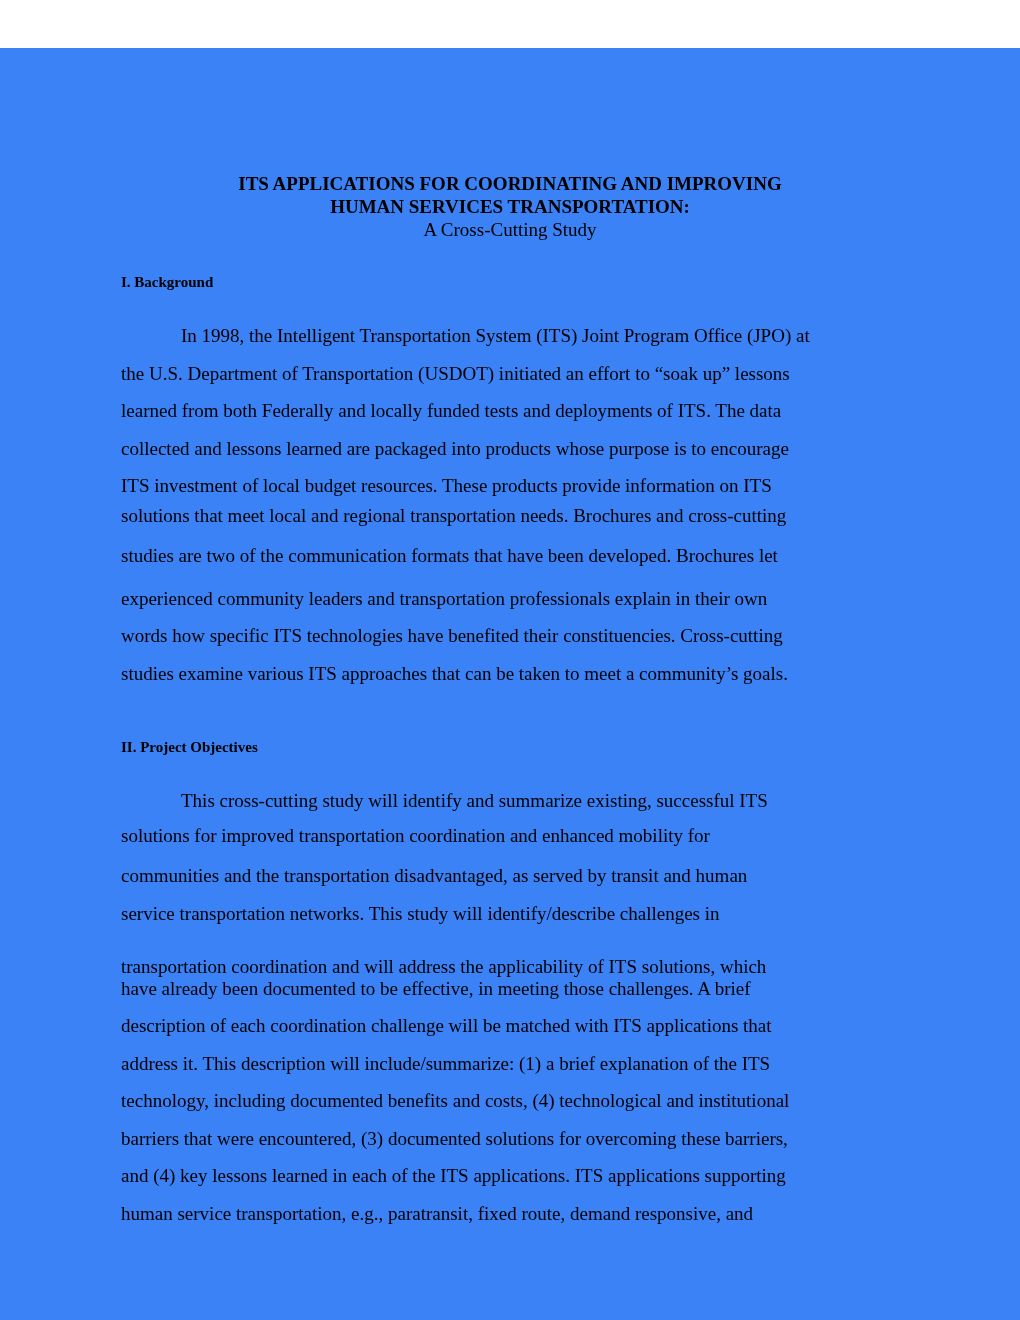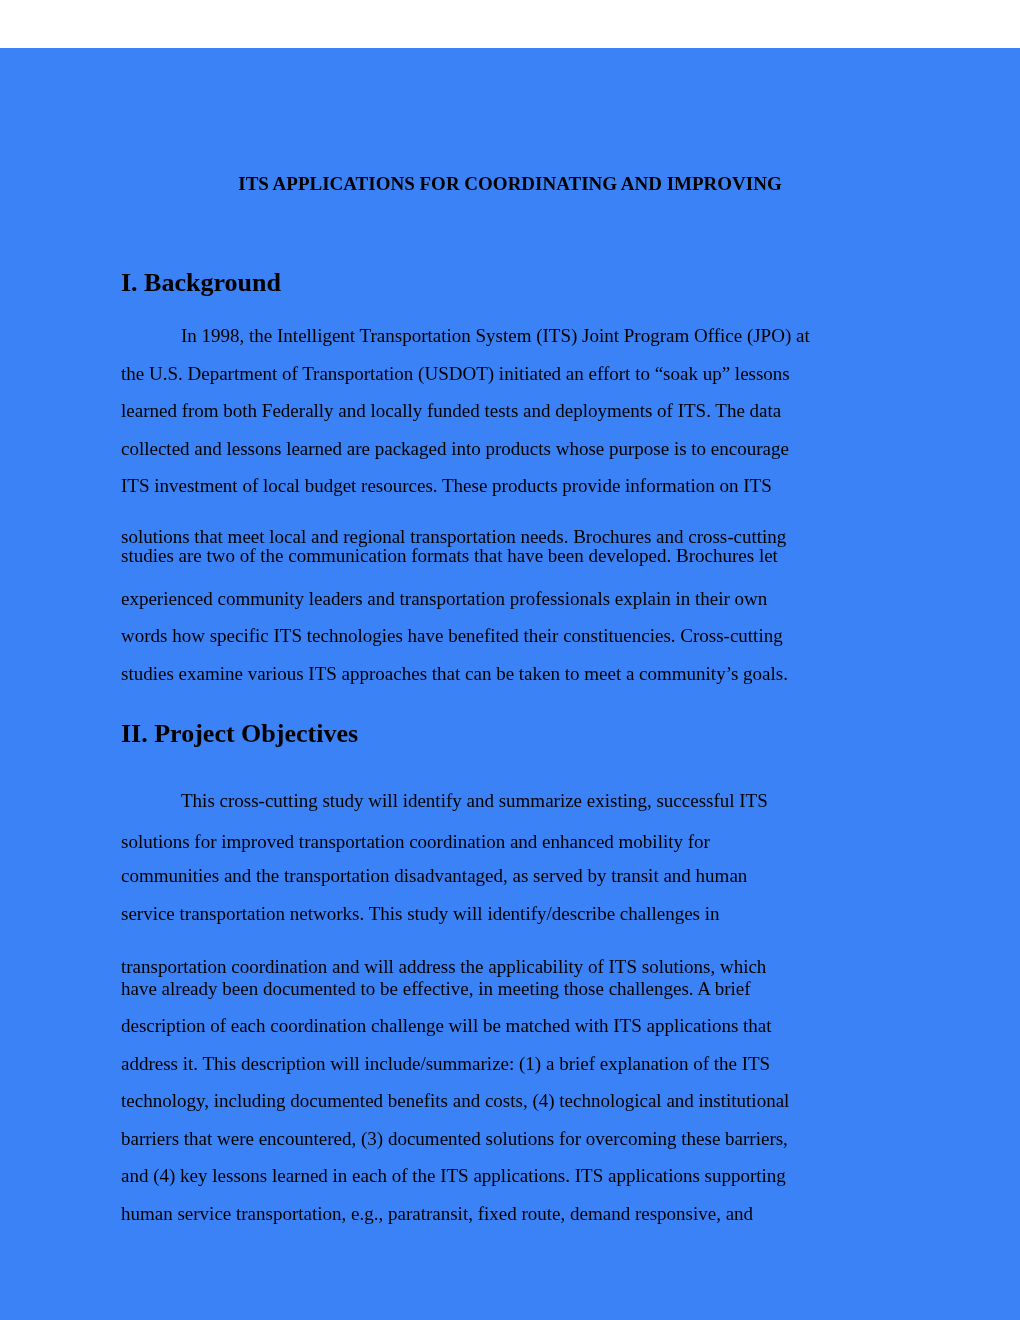--- a/index.html
+++ b/index.html
@@ -39,21 +39,21 @@
       white-space: nowrap;
     }
     .subtitle-line {
       display: block;
       font-weight: normal;
       white-space: nowrap;
     }
     .heading {
       position: absolute;
       left: 121px;
-      font-size: 26px;
+      font-size: 15px;
       font-weight: bold;
       white-space: nowrap;
       line-height: 23px;
     }
     .para {
       position: absolute;
       left: 121px;
       width: 790px;
       font-size: 19px;
     }
@@ -67,42 +67,44 @@
       left: 60px;
     }
   </style>
 </head>
 <body>
 
 <div class="page">
 
   <div class="title-block">
     <span class="title-line">ITS APPLICATIONS FOR COORDINATING AND IMPROVING</span>
+    <span class="title-line">HUMAN SERVICES TRANSPORTATION:</span>
+    <span class="subtitle-line">A Cross-Cutting Study</span>
   </div>
 
   <div class="heading" style="top:223px;">I.  Background</div>
 
   <div class="para" style="top:276px;">
     <div class="line indent" style="top:0px;">In 1998, the Intelligent Transportation System (ITS) Joint Program Office (JPO) at</div>
     <div class="line" style="top:37.5px;">the U.S. Department of Transportation (USDOT) initiated an effort to “soak up” lessons</div>
     <div class="line" style="top:75px;">learned from both Federally and locally funded tests and deployments of ITS.  The data</div>
     <div class="line" style="top:112.5px;">collected and lessons learned are packaged into products whose purpose is to encourage</div>
     <div class="line" style="top:150px;">ITS investment of local budget resources.  These products provide information on ITS</div>
-    <div class="line" style="top:201px;text-align:center;">solutions that meet local and regional transportation needs.  Brochures and cross-cutting</div>
+    <div class="line" style="top:180px;text-align:center;">solutions that meet local and regional transportation needs.  Brochures and cross-cutting</div>
     <div class="line" style="top:220px;">studies are two of the communication formats that have been developed.  Brochures let</div>
     <div class="line" style="top:262.5px;">experienced community leaders and transportation professionals explain in their own</div>
     <div class="line" style="top:300px;">words how specific ITS technologies have benefited their constituencies.  Cross-cutting</div>
     <div class="line" style="top:337.5px;">studies examine various ITS approaches that can be taken to meet a community’s goals.</div>
   </div>
 
-  <div class="heading" style="top:674px;">II.  Project Objectives</div>
+  <div class="heading" style="top:688px;">II.  Project Objectives</div>
 
   <div class="para" style="top:741px;">
     <div class="line indent" style="top:0px;">This cross-cutting study will identify and summarize existing, successful ITS</div>
-    <div class="line" style="top:41px;">solutions for improved transportation coordination and enhanced mobility for</div>
+    <div class="line" style="top:35px;">solutions for improved transportation coordination and enhanced mobility for</div>
     <div class="line" style="top:75px;">communities and the transportation disadvantaged, as served by transit and human</div>
     <div class="line" style="top:112.5px;">service transportation networks.  This study will identify/describe challenges in</div>
     <div class="line" style="top:166px;">transportation coordination and will address the applicability of ITS solutions, which</div>
     <div class="line" style="top:187.5px;">have already been documented to be effective, in meeting those challenges.  A brief</div>
     <div class="line" style="top:225px;">description of each coordination challenge will be matched with ITS applications that</div>
     <div class="line" style="top:262.5px;">address it. This description will include/summarize: (1) a brief explanation of the ITS</div>
     <div class="line" style="top:300px;">technology, including documented benefits and costs, (4) technological and institutional</div>
     <div class="line" style="top:337.5px;">barriers that were encountered, (3) documented solutions for overcoming these barriers,</div>
     <div class="line" style="top:375px;">and (4) key lessons learned in each of the ITS applications.  ITS applications supporting</div>
     <div class="line" style="top:412.5px;">human service transportation, e.g., paratransit, fixed route, demand responsive, and</div>

